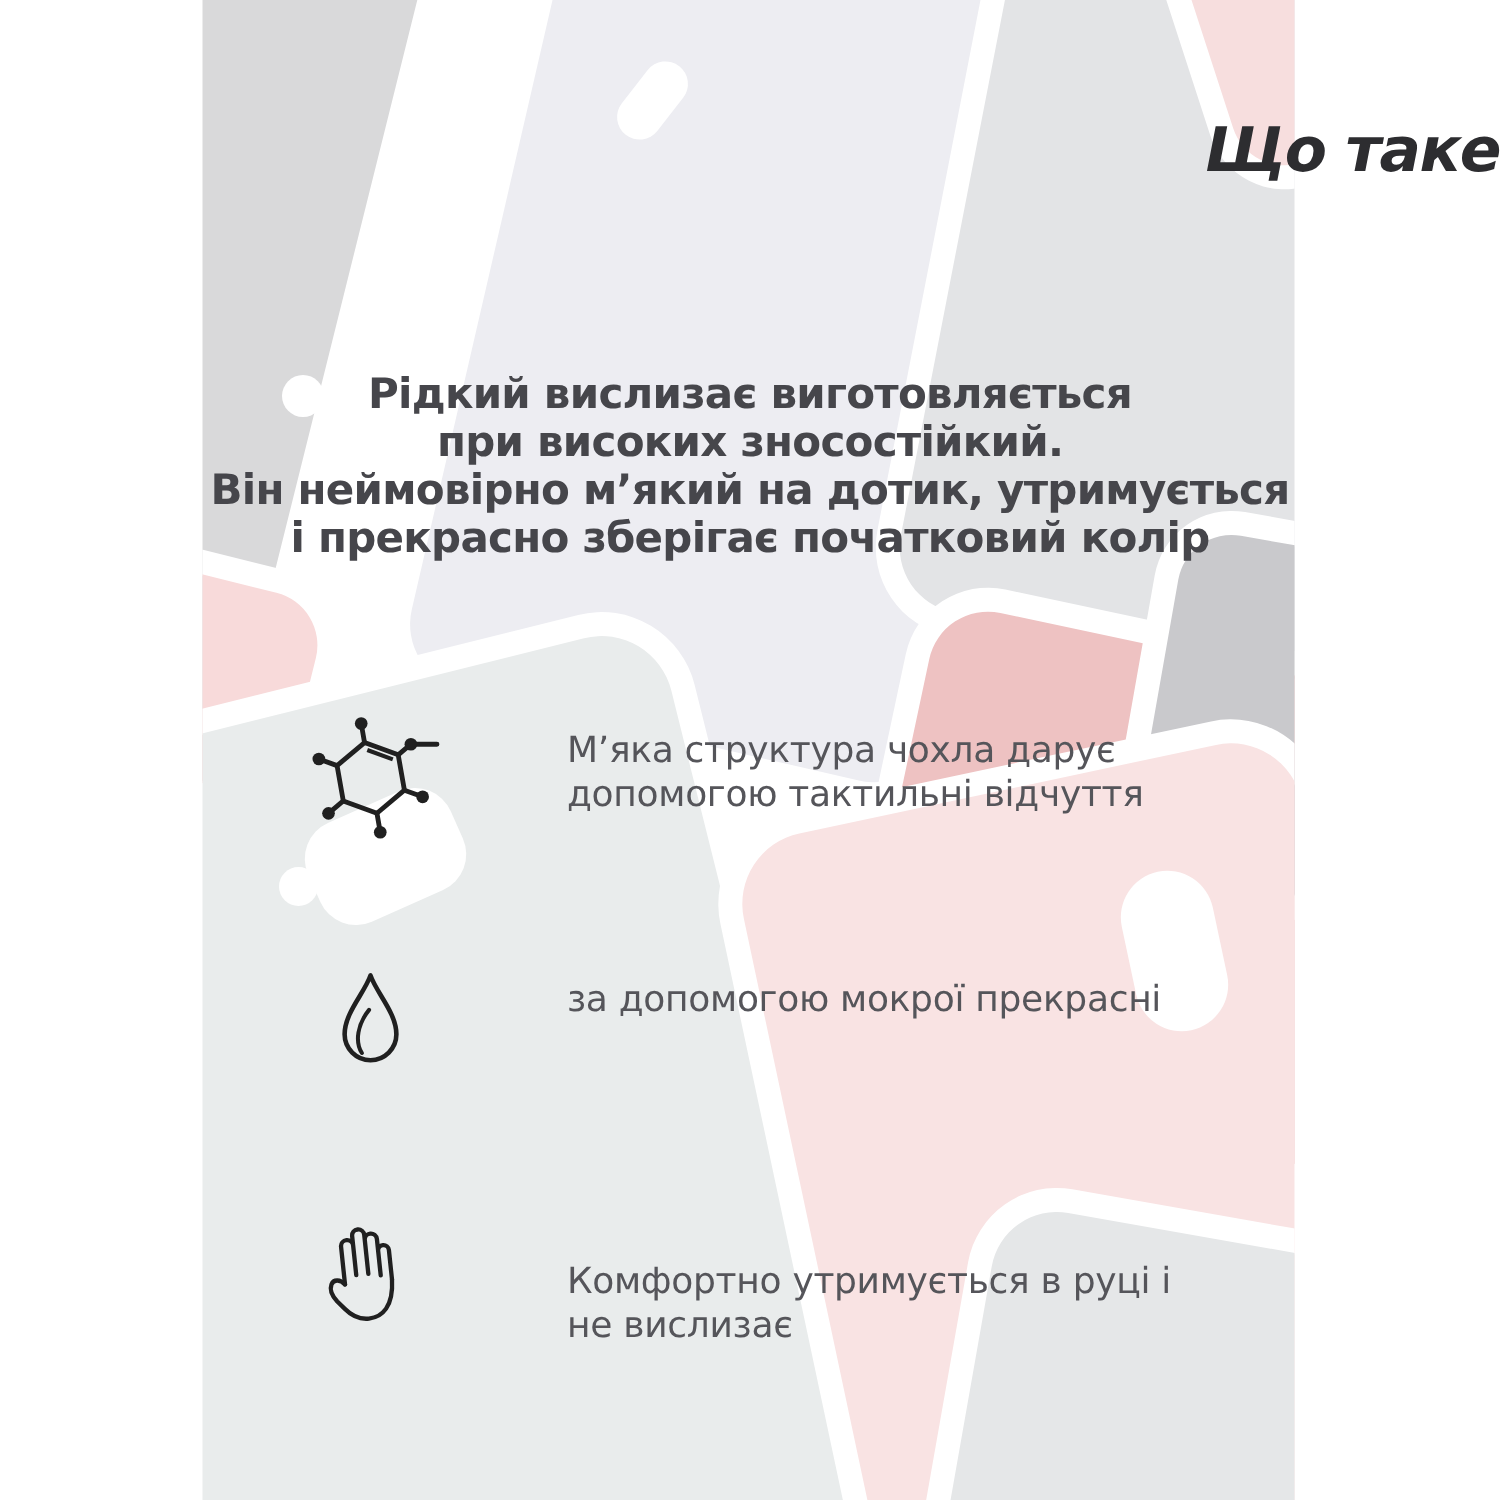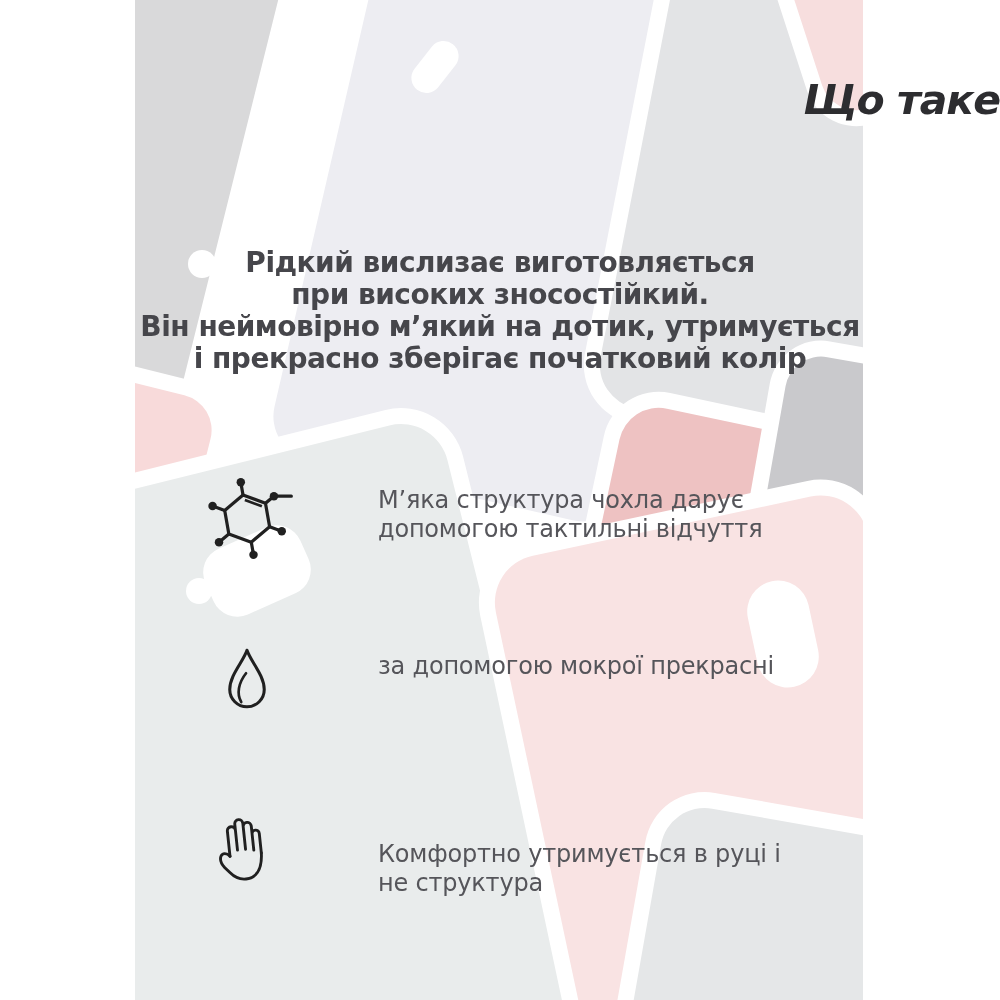--- a/index.html
+++ b/index.html
@@ -116,16 +116,16 @@
 
   <svg class="feature-icon" id="icon-hand" width="56" height="72" viewBox="0 0 62 80" fill="none">
     <path d="M19,48 L19,20 A4.5,4.5 0 0 1 28,20 L28,42
              M28,42 L28,13 A4.5,4.5 0 0 1 37,13 L37,42
              M37,42 L37,17 A4.5,4.5 0 0 1 46,17 L46,44
              M46,44 L46,26 A4,4 0 0 1 54,26 L54,48" stroke="#202020" stroke-width="3.2" stroke-linecap="round" stroke-linejoin="round"></path>
     <path d="M19,48 C16,44 11,43 9,47 C7,51 9,56 12,60 L17,66 C21,71 27,75 34,75 C44,75 53,68 54,48" stroke="#202020" stroke-width="3.2" stroke-linecap="round" stroke-linejoin="round"></path>
   </svg>
   <div class="feature-text" id="feature-text-2">
     <div class="line">Комфортно утримується в руці і</div>
-    <div class="line">не структура</div>
+    <div class="line">не вислизає</div>
   </div>
 
 </div>
 
 </body></html>

